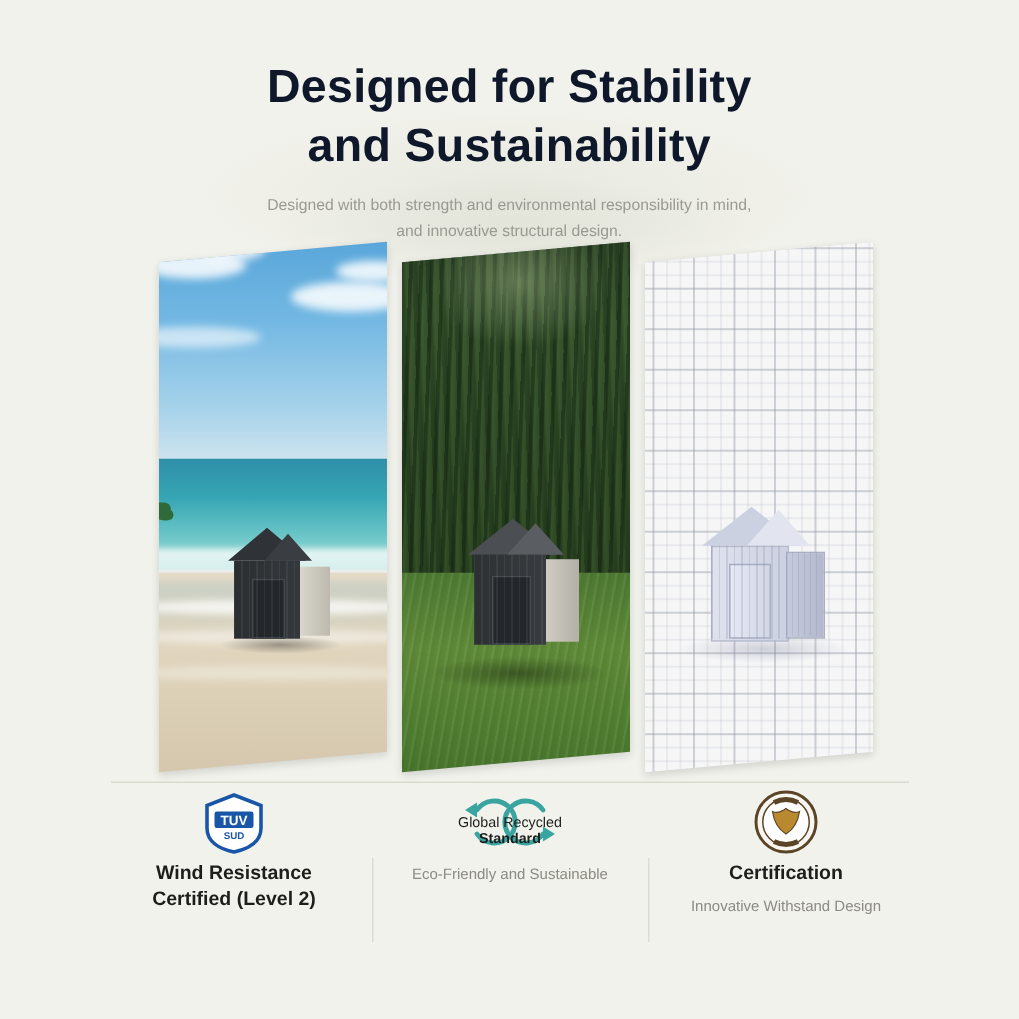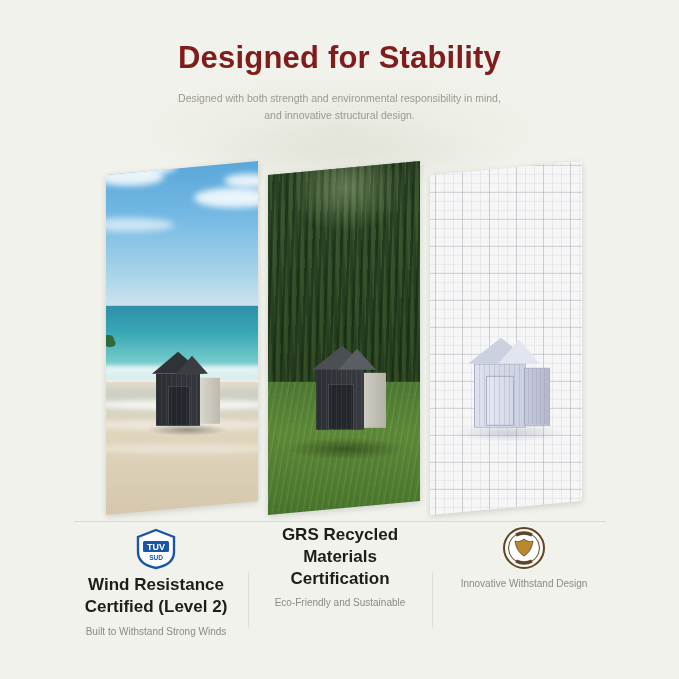--- a/index.html
+++ b/index.html
@@ -42,21 +42,21 @@
   }
 
   .header {
     position: absolute;
     left: 0;
     right: 0;
     top: 38px;
     text-align: center;
   }
   .title {
-    color: #7f1d1d;
+    color: #0f172a;
     font-size: 31px;
     font-weight: bold;
     line-height: 1.26;
     letter-spacing: 0.2px;
     margin: 0;
   }
   .title .line2 { display: block; }
   .subtitle {
     margin: 13px auto 12px auto;
     width: 470px;
@@ -239,21 +239,21 @@
   }
   .badge-icon {
     height: 46px;
     display: flex;
     align-items: flex-end;
     justify-content: center;
     margin-bottom: 4px;
   }
   .badge-title {
     color: #1d1d1b;
-    font-size: 17px;
+    font-size: 13px;
     font-weight: bold;
     line-height: 1.28;
   }
   .badge-title span { display: block; }
   .badge-sub {
     margin-top: 7px;
     color: #8b8b84;
     font-size: 10px;
     line-height: 1.35;
   }
@@ -263,20 +263,21 @@
 <body>
 
 <div class="page">
 
   <div class="watermark"></div>
   <div class="watermark2"></div>
 
   <div class="header">
     <h1 class="title">
       <span>Designed for Stability</span>
+      <span class="line2">and Sustainability</span>
     </h1>
     <p class="subtitle">
       <span>Designed with both strength and environmental responsibility in mind,</span>
       <span>and innovative structural design.</span>
     </p>
   </div>
 
   <div class="panels">
 
     <div class="panel" id="panel-1">
@@ -365,40 +366,46 @@
             <rect x="9" y="13" width="26" height="11" rx="1.5" fill="#1a56a8"></rect>
             <text x="22" y="22" text-anchor="middle" fill="#ffffff" font-family="Liberation Sans, sans-serif" font-size="9" font-weight="bold">TUV</text>
             <text x="22" y="31.5" text-anchor="middle" fill="#1a56a8" font-family="Liberation Sans, sans-serif" font-size="6.5" font-weight="bold">SUD</text>
           </svg>
         </div>
       </div>
       <div class="badge-title">
         <span>Wind Resistance</span>
         <span>Certified (Level 2)</span>
       </div>
-      <div class="badge-sub">Built to Withstand Strong Winds</div>
     </div>
 
     <div class="badge">
-      <div class="badge-title">
-        <span>GRS Recycled</span>
-        <span>Materials Certification</span>
+      <div class="badge-icon">
+        <svg width="116" height="44" viewBox="0 0 116 44">
+          <path d="M36 14 A14 14 0 1 1 36 30" fill="none" stroke="#3aa5a0" stroke-width="3.2" stroke-linecap="round"></path>
+          <path d="M80 30 A14 14 0 1 1 80 14" fill="none" stroke="#3aa5a0" stroke-width="3.2" stroke-linecap="round"></path>
+          <polygon points="36,9 36,19 28,14" fill="#3aa5a0"></polygon>
+          <polygon points="80,35 80,25 88,30" fill="#3aa5a0"></polygon>
+          <text x="58" y="25" text-anchor="middle" fill="#1d1d1b" font-family="Liberation Sans, sans-serif" font-size="9.5">Global Recycled</text>
+          <text x="58" y="36" text-anchor="middle" fill="#1d1d1b" font-family="Liberation Sans, sans-serif" font-size="9.5" font-weight="bold">Standard</text>
+        </svg>
       </div>
       <div class="badge-sub">Eco-Friendly and Sustainable</div>
     </div>
 
     <div class="badge">
       <div class="badge-icon">
         <svg width="44" height="44" viewBox="0 0 44 44">
           <circle cx="22" cy="22" r="20" fill="#f7f6f1" stroke="#5b4526" stroke-width="2"></circle>
           <circle cx="22" cy="22" r="15.5" fill="#ffffff" stroke="#5b4526" stroke-width="1"></circle>
           <path d="M22 13 c4 3 7 3 9 2 c-1 7 -4 12 -9 15 c-5 -3 -8 -8 -9 -15 c2 1 5 1 9 -2 z" fill="#b8892f" stroke="#5b4526" stroke-width="0.8"></path>
           <path d="M14 9 a18 18 0 0 1 16 0" fill="none" stroke="#5b4526" stroke-width="3.4"></path>
           <path d="M14 35 a18 18 0 0 0 16 0" fill="none" stroke="#5b4526" stroke-width="3.4"></path>
         </svg>
       </div>
       <div class="badge-title">
+        <span>Certification</span>
       </div>
       <div class="badge-sub">Innovative Withstand Design</div>
     </div>
 
   </div>
 </div>
 
 </body></html>

